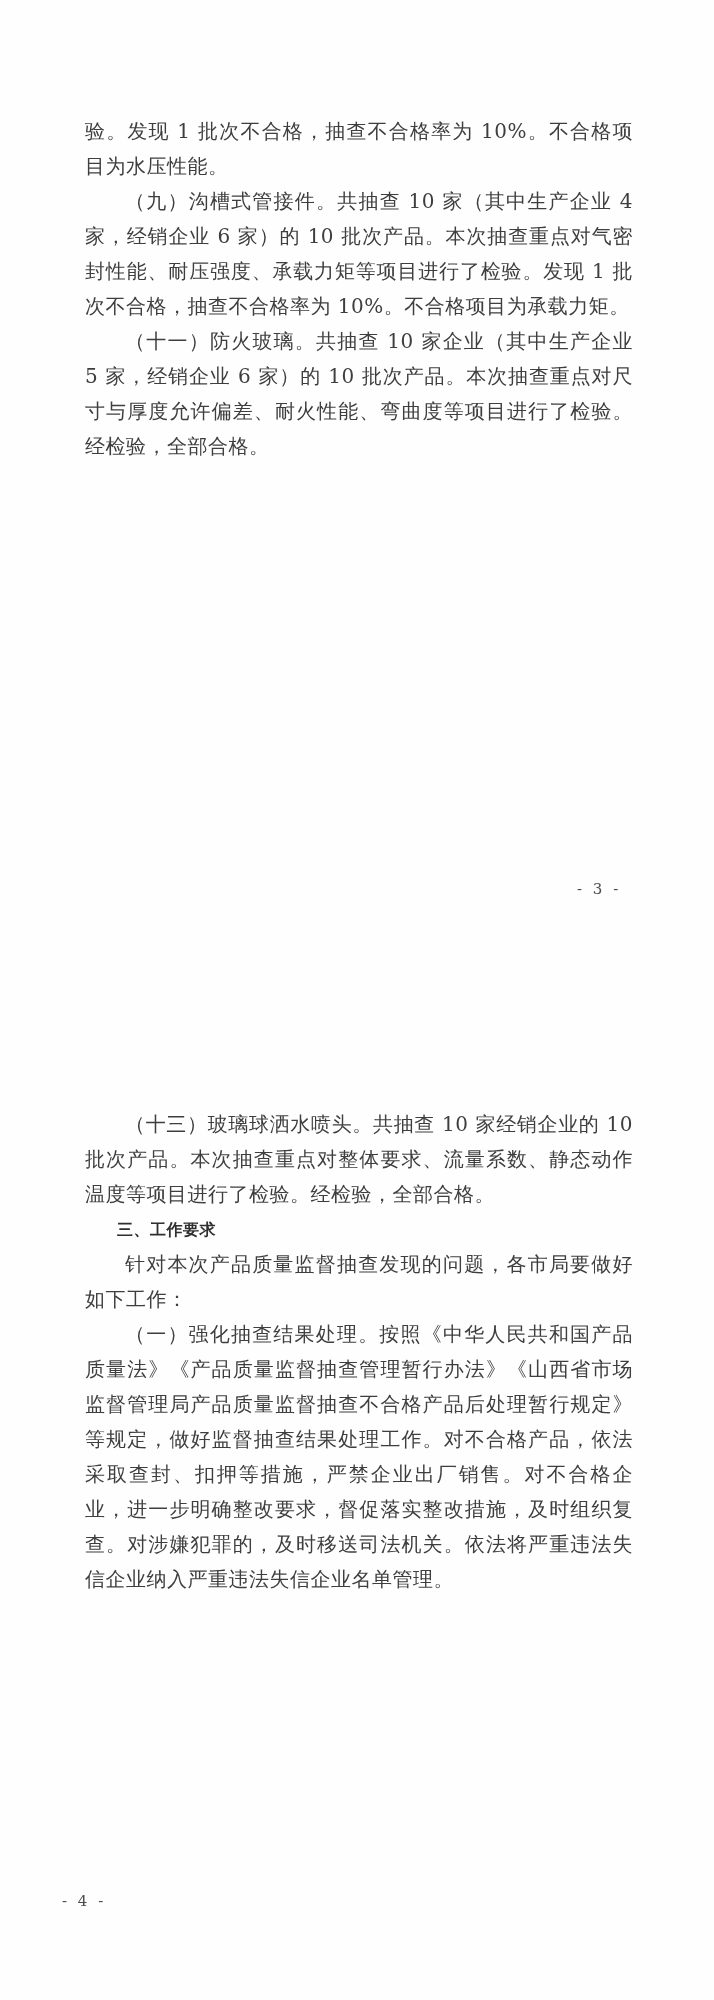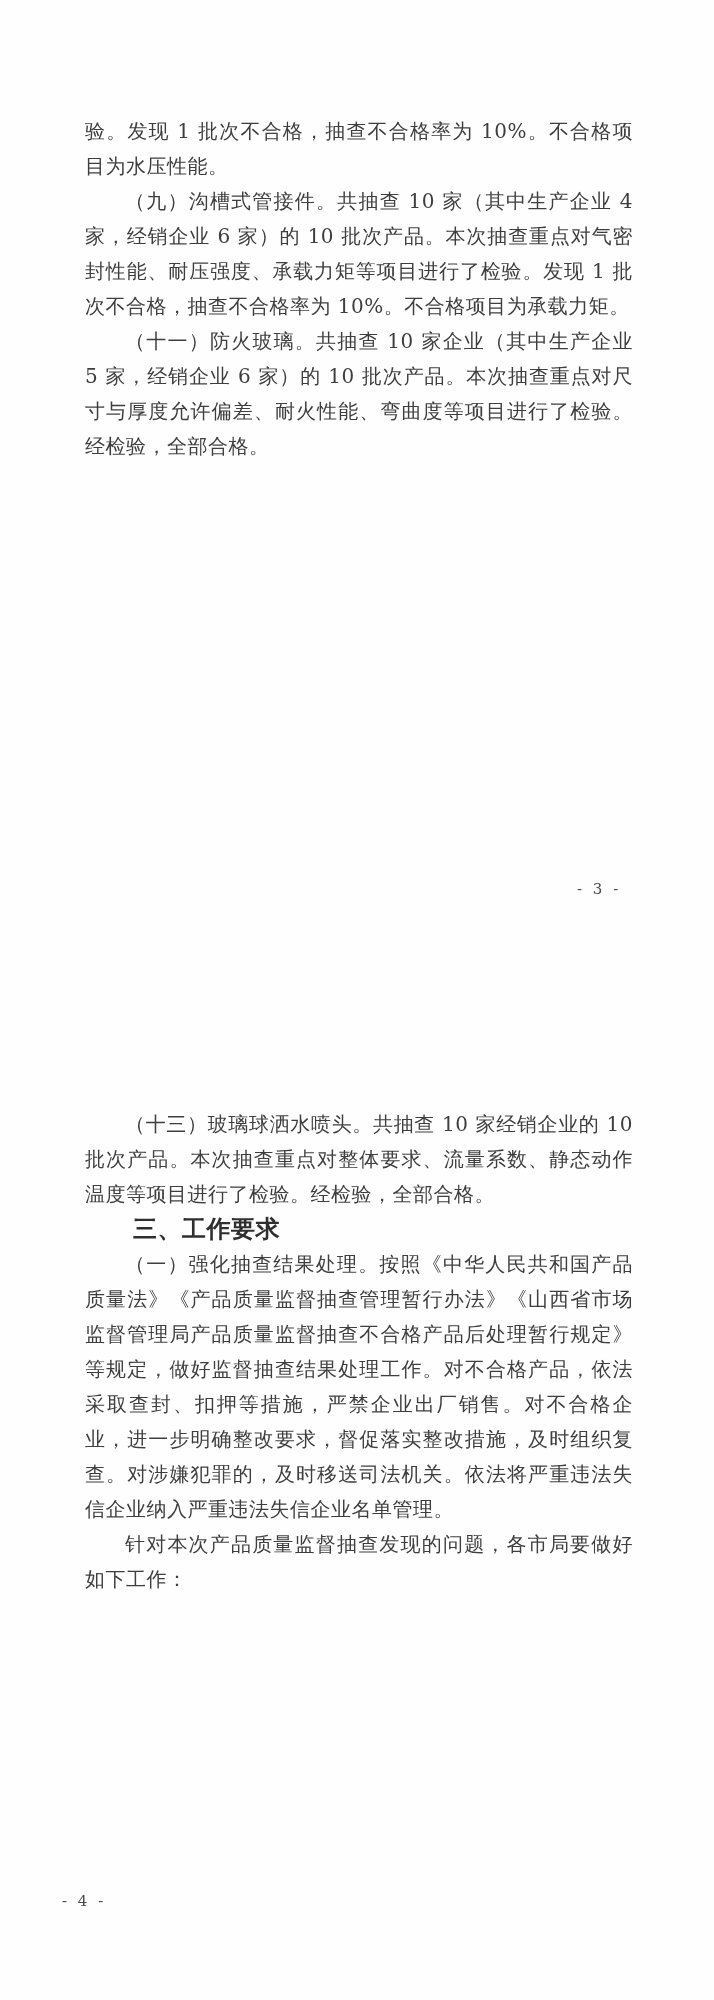--- a/index.html
+++ b/index.html
@@ -28,21 +28,21 @@
   .content-p3 { top: 86px; margin-top: 28px; }
   .content-p4 { top: 1107px; }
   .content p { margin: 0; }
   .content p.ind { text-indent: 2em; }
   .section-heading {
     margin: 0;
     text-indent: 2em;
     font-weight: bold;
     color: #2f2f2f;
     font-family: "DejaVu Sans", "Liberation Sans", sans-serif;
-    font-size: 24px;
+    font-size: 16px;
     line-height: 35px;
   }
   .pagenum {
     position: absolute;
     font-size: 15px;
     line-height: 18px;
     color: #4c4c4c;
     letter-spacing: 3px;
     white-space: nowrap;
   }
@@ -58,19 +58,19 @@
     <p>验。发现 1 批次不合格，抽查不合格率为 10%。不合格项目为水压性能。</p>
     <p class="ind">（九）沟槽式管接件。共抽查 10 家（其中生产企业 4 家，经销企业 6 家）的 10 批次产品。本次抽查重点对气密封性能、耐压强度、承载力矩等项目进行了检验。发现 1 批次不合格，抽查不合格率为 10%。不合格项目为承载力矩。</p>
     <p class="ind">（十一）防火玻璃。共抽查 10 家企业（其中生产企业 5 家，经销企业 6 家）的 10 批次产品。本次抽查重点对尺寸与厚度允许偏差、耐火性能、弯曲度等项目进行了检验。经检验，全部合格。</p>
   </section>
 
   <div class="pagenum pagenum-3">- 3 -</div>
 
   <section class="content content-p4">
     <p class="ind">（十三）玻璃球洒水喷头。共抽查 10 家经销企业的 10 批次产品。本次抽查重点对整体要求、流量系数、静态动作温度等项目进行了检验。经检验，全部合格。</p>
     <p class="section-heading">三、工作要求</p>
+    <p class="ind">针对本次产品质量监督抽查发现的问题，各市局要做好如下工作：</p>
     <p class="ind">（一）强化抽查结果处理。按照《中华人民共和国产品质量法》《产品质量监督抽查管理暂行办法》《山西省市场监督管理局产品质量监督抽查不合格产品后处理暂行规定》等规定，做好监督抽查结果处理工作。对不合格产品，依法采取查封、扣押等措施，严禁企业出厂销售。对不合格企业，进一步明确整改要求，督促落实整改措施，及时组织复查。对涉嫌犯罪的，及时移送司法机关。依法将严重违法失信企业纳入严重违法失信企业名单管理。</p>
-    <p class="ind">针对本次产品质量监督抽查发现的问题，各市局要做好如下工作：</p>
   </section>
 
   <div class="pagenum pagenum-4">- 4 -</div>
 
 </div>
 
 </body></html>

